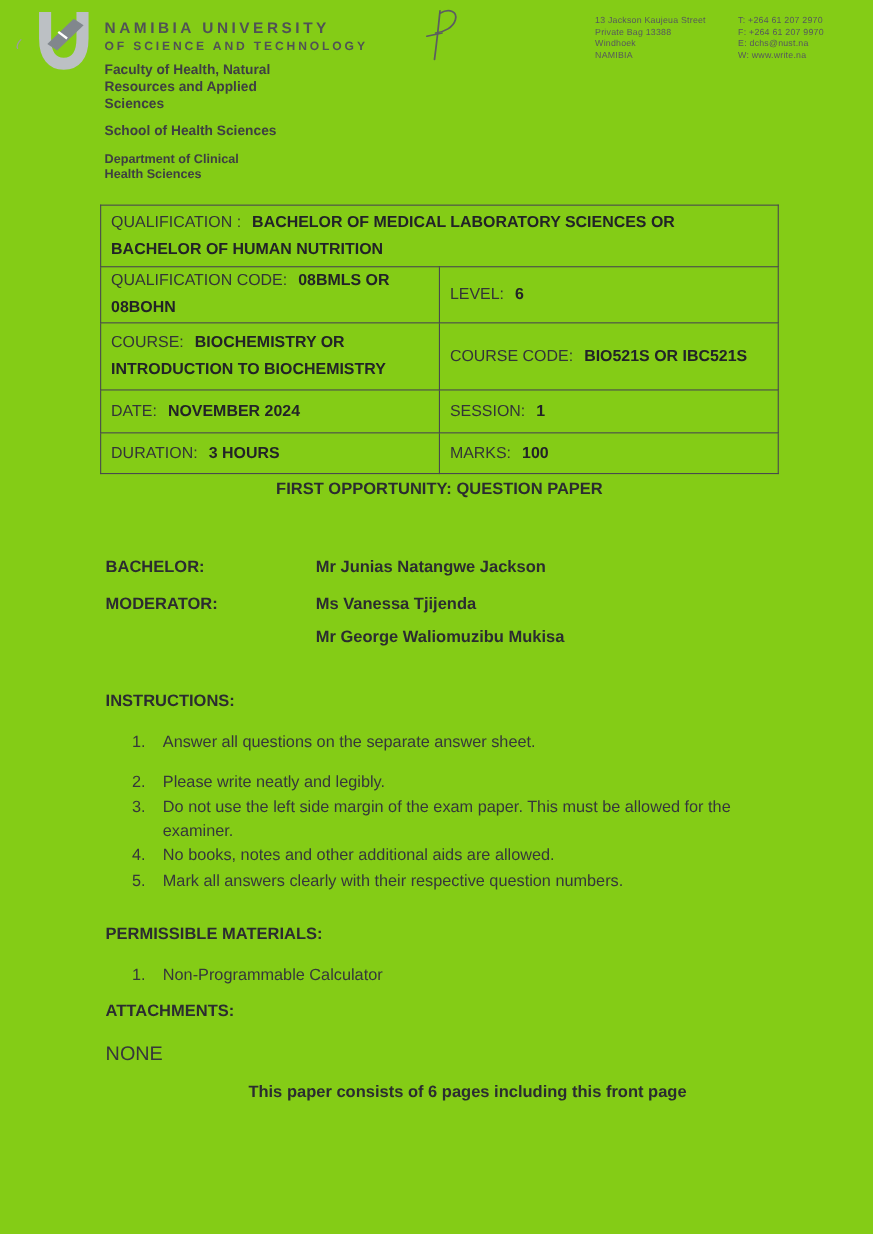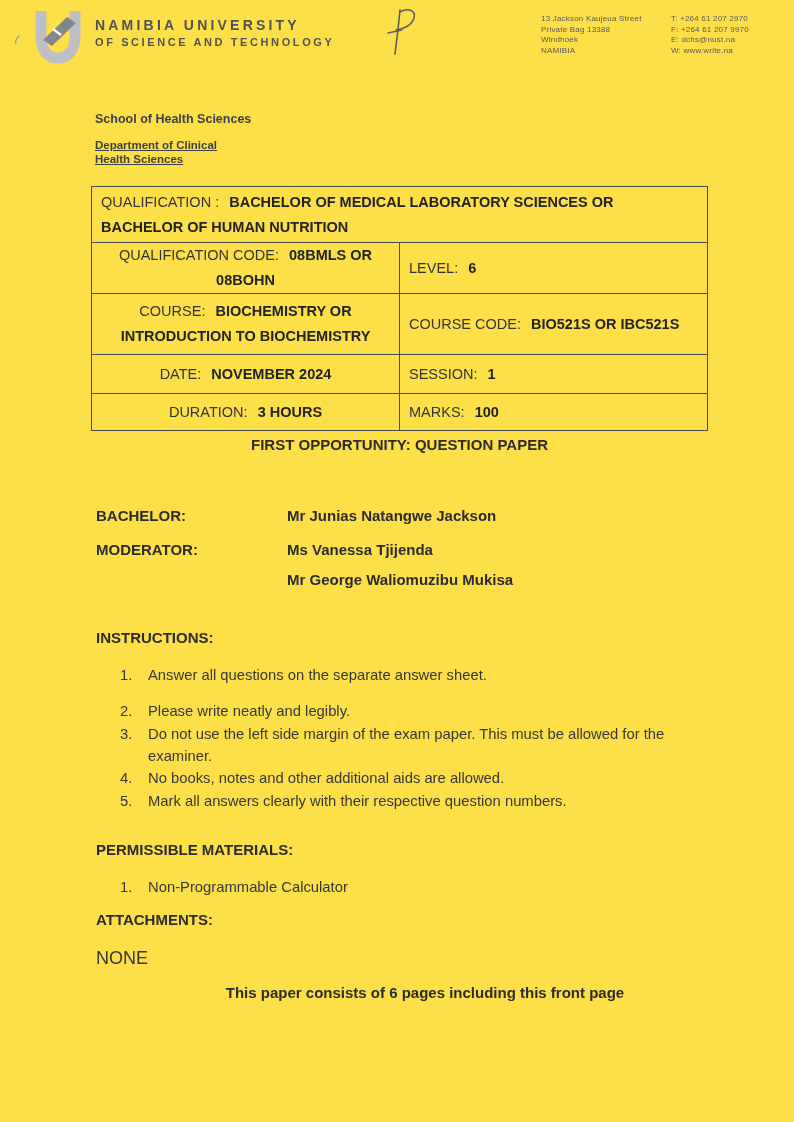--- a/index.html
+++ b/index.html
@@ -2,63 +2,63 @@
 <html><head>
 <meta charset="utf-8">
 <style>
   * { margin: 0; padding: 0; box-sizing: border-box; }
   html, body { background: #e8e8e8; }
   .page {
     position: relative;
     width: 794px;
     height: 1122px;
     margin: 0 auto;
-    background: #fde047;
+    background: #84cc16;
     font-family: "Liberation Sans", sans-serif;
     color: #2f3033;
     overflow: hidden;
   }
   
   .logo { position: absolute; left: 28px; top: 8px; }
   .scan-artifact { position: absolute; left: 12px; top: 34px; }
   .wordmark { position: absolute; left: 95px; top: 17px; color: #505255; }
   .wordmark .line1 { font-size: 14px; font-weight: 700; letter-spacing: 3.2px; }
   .wordmark .line2 { font-size: 11px; font-weight: 600; letter-spacing: 2.6px; margin-top: 3px; }
   .faculty {
     position: absolute; left: 95px; top: 56px; width: 178px;
     font-size: 12.5px; font-weight: 700; line-height: 15.5px; color: #3e3f42;
   }
   .school {
     position: absolute; left: 95px; top: 112px;
     font-size: 12.5px; font-weight: 600; color: #3e3f42;
   }
   .department {
     position: absolute; left: 95px; top: 139px; width: 140px;
-    font-size: 11.5px; font-weight: 700; line-height: 13.5px; color: #3e3f42; text-decoration: underline;
+    font-size: 11.5px; font-weight: 700; line-height: 13.5px; color: #3e3f42;
   }
   .address, .contact {
     position: absolute; top: 14px;
     font-size: 8px; line-height: 10.5px; color: #57585c; letter-spacing: 0.2px;
   }
   .address { left: 541px; }
   .contact { left: 671px; }
   .handwritten { position: absolute; left: 366px; top: 3px; }
   
   .info-table {
     position: absolute; left: 91px; top: 186px; width: 617px;
     border-collapse: collapse; table-layout: fixed;
     font-size: 14.5px; color: #333438;
   }
   .info-table td {
     border: 1.5px solid #494a4d;
     vertical-align: middle;
     padding: 0 9px;
     line-height: 25px;
   }
-  .info-table .col-left { width: 415px; text-align: center; }
+  .info-table .col-left { width: 415px; }
   .info-table tr:nth-child(1) td { height: 56px; }
   .info-table tr:nth-child(2) td { height: 40px; }
   .info-table tr:nth-child(3) td { height: 61px; }
   .info-table tr:nth-child(4) td { height: 39px; }
   .info-table tr:nth-child(5) td { height: 37px; }
   .lbl { font-weight: 400; margin-right: 6px; }
   .val { font-weight: 700; color: #222327; }
   
   .paper-title {
     position: absolute; left: 91px; top: 436px; width: 617px;
@@ -111,20 +111,21 @@
 
   <svg class="scan-artifact" width="10" height="12" viewBox="0 0 10 12">
     <path d="M7,2 C4,5 3,8 4,10" fill="none" stroke="#9b9c9e" stroke-width="1.2" stroke-linecap="round"></path>
   </svg>
 
   <div class="wordmark">
     <div class="line1">NAMIBIA UNIVERSITY</div>
     <div class="line2">OF SCIENCE AND TECHNOLOGY</div>
   </div>
 
+  <div class="faculty">Faculty of Health, Natural Resources and Applied Sciences</div>
   <div class="school">School of Health Sciences</div>
   <div class="department">Department of Clinical Health Sciences</div>
 
   <div class="address">
     <div>13 Jackson Kaujeua Street</div>
     <div>Private Bag 13388</div>
     <div>Windhoek</div>
     <div>NAMIBIA</div>
   </div>
 

